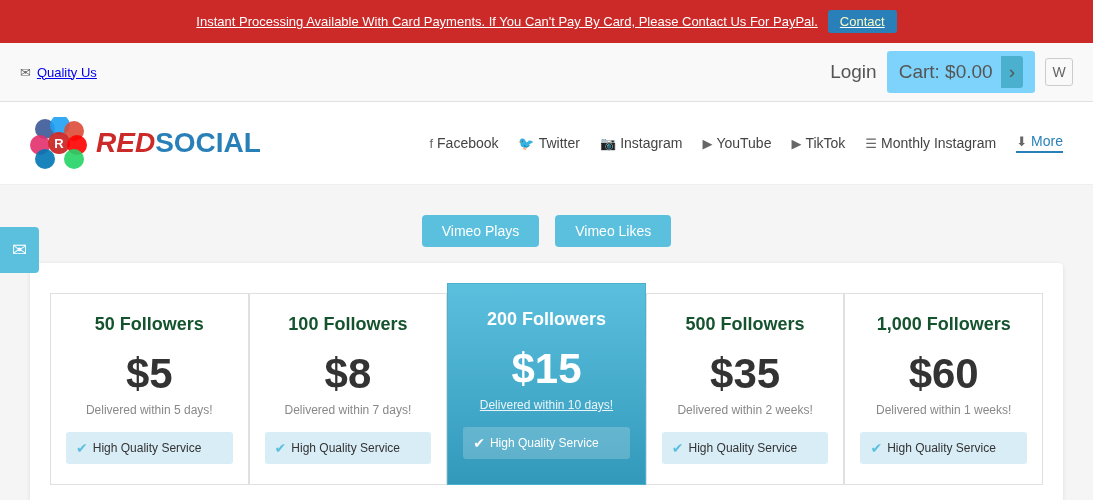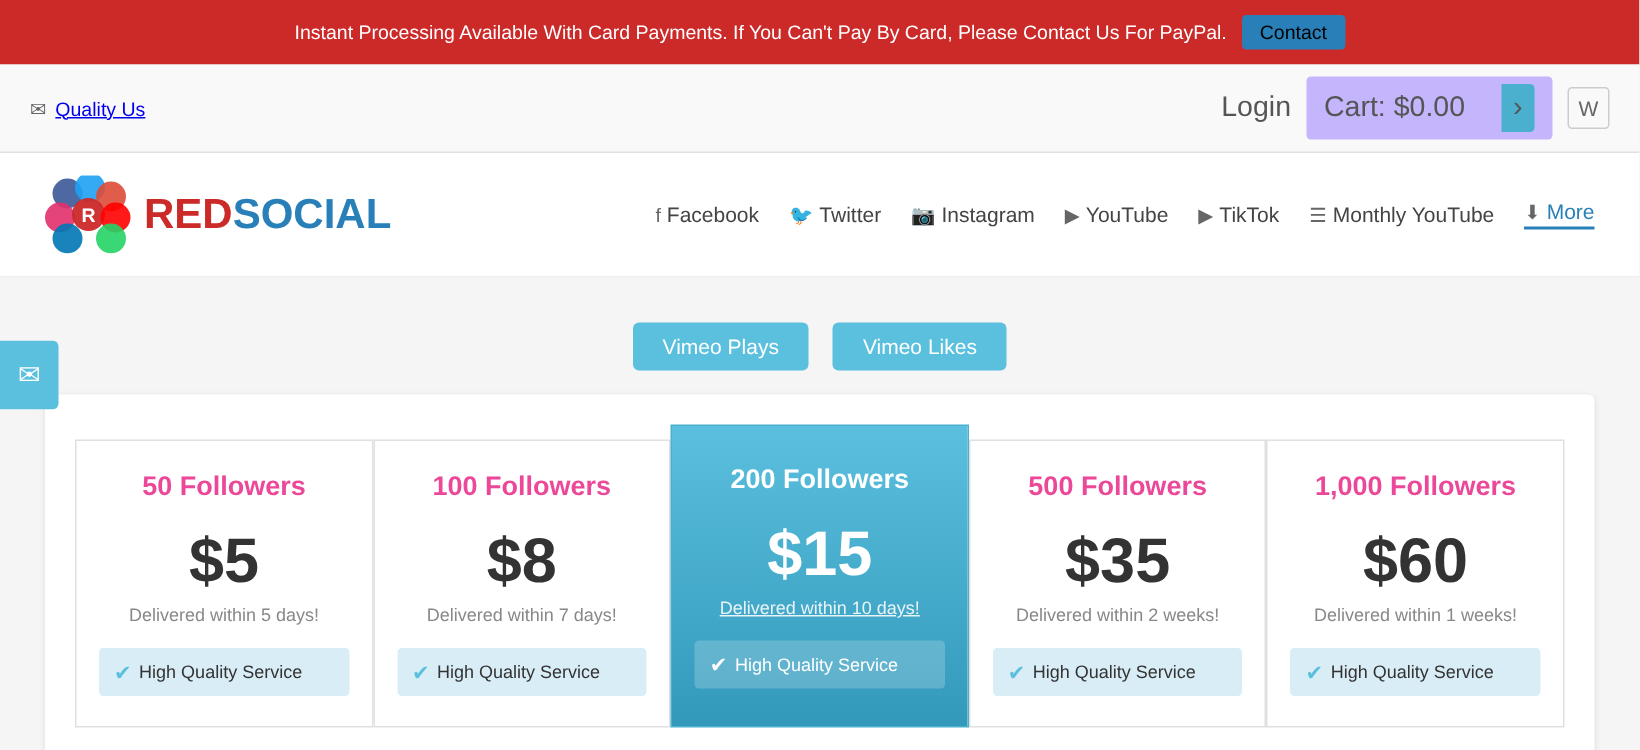--- a/index.html
+++ b/index.html
@@ -9,51 +9,52 @@
     .top-banner {
       background: #cc2929;
       color: white;
       text-align: left;
       padding: 10px 20px;
       font-size: 13px;
       display: flex;
       align-items: center;
       justify-content: center;
       gap: 10px;
+      text-decoration: underline;
     }
     .top-banner a {
       background: #2980b9;
-      color: #000000;
+      color: #fef9c3;
       padding: 4px 12px;
       text-decoration: none;
       border-radius: 3px;
       font-size: 13px;
     }
 
     
     .top-bar {
       background: #f9f9f9;
       border-bottom: 1px solid #e0e0e0;
       padding: 8px 20px;
       display: flex;
       align-items: center;
       justify-content: space-between;
     }
     .top-bar-left { display: flex; align-items: center; gap: 6px; color: #666; font-size: 13px; }
     .top-bar-right { display: flex; align-items: center; gap: 10px; }
     .top-bar-right a { color: #555; text-decoration: none; font-size: 19px; }
     .cart-btn {
-      background: #c4b5fd;
+      background: #7dd3fc;
       color: white;
       padding: 5px 12px;
       border-radius: 3px;
       font-size: 13px;
       display: flex;
       align-items: center;
-      gap: 20px;
+      gap: 4px;
       text-decoration: none;
     }
     .cart-btn .arrow { background: #4ab0ce; padding: 5px 8px; margin-left: 4px; border-radius: 0 3px 3px 0; }
     .wp-icon {
       width: 28px;
       height: 28px;
       border: 1px solid #ccc;
       border-radius: 3px;
       display: flex;
       align-items: center;
@@ -66,21 +67,21 @@
     .header {
       background: white;
       padding: 15px 30px;
       display: flex;
       align-items: center;
       justify-content: space-between;
       border-bottom: 1px solid #eee;
     }
     .logo { display: flex; align-items: center; gap: 8px; }
     .logo-text { font-size: 28px; font-weight: bold; }
-    .logo-text span:first-child { color: #cc2929; }
+    .logo-text span:first-child { color: #cc2929; font-style: italic; }
     .logo-text span:last-child { color: #2980b9; }
 
     
     .nav { display: flex; align-items: center; gap: 20px; }
     .nav a {
       color: #444;
       text-decoration: none;
       font-size: 14px;
       display: flex;
       align-items: center;
@@ -126,21 +127,21 @@
       background: linear-gradient(180deg, #5bc0de 0%, #3399bb 100%);
       color: white;
       border-color: #4ab0ce;
       margin-top: -10px;
       padding-top: 25px;
       padding-left: 15px;
     }
     .pricing-card-title {
       font-size: 18px;
       font-weight: bold;
-      color: #ec4899;
+      color: #14532d;
       margin-bottom: 15px;
     }
     .pricing-card.featured .pricing-card-title { color: white; }
     .pricing-price {
       font-size: 42px;
       font-weight: bold;
       color: #333;
       margin-bottom: 5px;
     }
     .pricing-card.featured .pricing-price { color: white; }
@@ -249,21 +250,21 @@
     <a href="#">
       <span class="nav-icon">▶</span>
       <span>YouTube</span>
     </a>
     <a href="#">
       <span class="nav-icon">▶</span>
       <span>TikTok</span>
     </a>
     <a href="#">
       <span class="nav-icon">☰</span>
-      <span>Monthly YouTube</span>
+      <span>Monthly Instagram</span>
     </a>
     <a href="#" class="active">
       <span class="nav-icon">⬇</span>
       <span>More</span>
     </a>
   </nav>
 </div>
 
 <div class="main">
 

